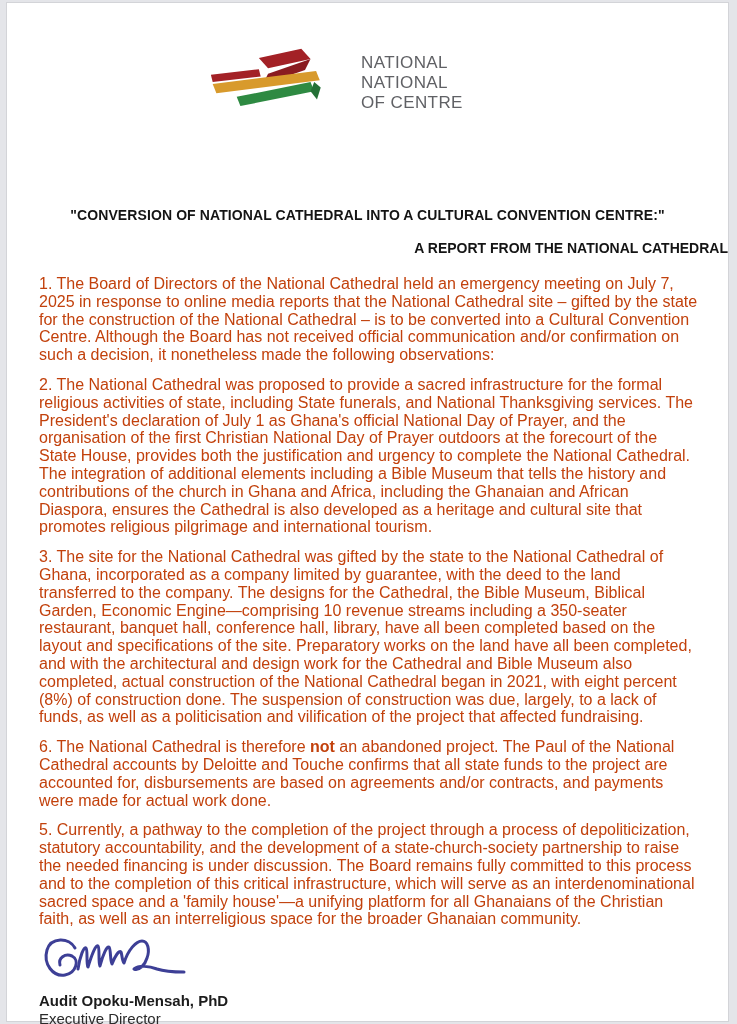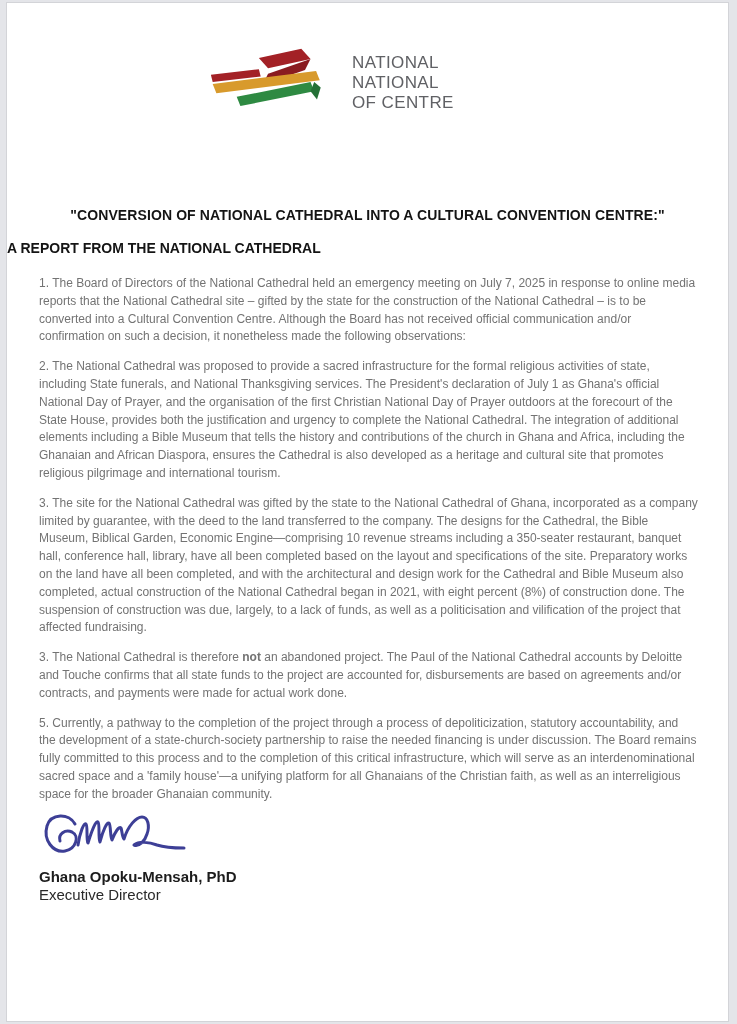--- a/index.html
+++ b/index.html
@@ -15,51 +15,51 @@
     left: 6px; top: 2px;
     width: 723px; height: 1020px;
     background: #ffffff;
     border: 1px solid #d3d4d8;
     box-sizing: border-box;
   }
   .logo-row {
     margin: 44px 0 0 198px;
     display: flex;
     align-items: center;
-    gap: 19px;
+    gap: 28px;
     width: fit-content;
   }
   .logo-ribbons { width: 128px; height: 72px; }
   .logo-text {
     color: #606165;
     font-size: 17px;
     line-height: 20px;
     letter-spacing: 0.4px;
     font-weight: 400;
   }
   .title {
     margin: 88px 30px 0 30px;
     text-align: center;
     font-size: 14px;
     font-weight: 700;
     color: #141414;
     letter-spacing: 0.1px;
   }
   .subtitle {
     margin-top: 17px;
-    text-align: left;
+    text-align: right;
     font-size: 14px;
     font-weight: 700;
     color: #141414;
   }
   .content {
     margin: 19px 30px 0 32px;
-    font-size: 12px;
+    font-size: 16px;
     line-height: 17.8px;
-    color: #737373;
+    color: #c2410c;
   }
   .content p.para { margin: 0 0 12px 0; }
   .content p.para:last-child { margin-bottom: 0; }
   .signature-block { margin: 6px 0 0 32px; }
   .signature-svg { display: block; margin-left: 2px; }
   .sig-name { font-size: 15px; font-weight: 700; color: #1c1c1c; line-height: 18px; margin-top: 8px; }
   .sig-role, .sig-org { font-size: 15px; color: #2a2a2a; line-height: 18px; }
 </style>
 </head>
 <body>
@@ -86,28 +86,28 @@
     </div>
   </div>
 
   <div class="title">"CONVERSION OF NATIONAL CATHEDRAL INTO A CULTURAL CONVENTION CENTRE:"</div>
   <div class="subtitle">A REPORT FROM THE NATIONAL CATHEDRAL</div>
 
   <div class="content">
       <p class="para"><span>1. The Board of Directors of the National Cathedral held an emergency meeting on July 7, 2025 in response to online media reports that the National Cathedral site – gifted by the state for the construction of the National Cathedral – is to be converted into a Cultural Convention Centre. Although the Board has not received official communication and/or confirmation on such a decision, it nonetheless made the following observations:</span></p>
       <p class="para"><span>2. The National Cathedral was proposed to provide a sacred infrastructure for the formal religious activities of state, including State funerals, and National Thanksgiving services. The President's declaration of July 1 as Ghana's official National Day of Prayer, and the organisation of the first Christian National Day of Prayer outdoors at the forecourt of the State House, provides both the justification and urgency to complete the National Cathedral. The integration of additional elements including a Bible Museum that tells the history and contributions of the church in Ghana and Africa, including the Ghanaian and African Diaspora, ensures the Cathedral is also developed as a heritage and cultural site that promotes religious pilgrimage and international tourism.</span></p>
       <p class="para"><span>3. The site for the National Cathedral was gifted by the state to the National Cathedral of Ghana, incorporated as a company limited by guarantee, with the deed to the land transferred to the company. The designs for the Cathedral, the Bible Museum, Biblical Garden, Economic Engine—comprising 10 revenue streams including a 350-seater restaurant, banquet hall, conference hall, library, have all been completed based on the layout and specifications of the site. Preparatory works on the land have all been completed, and with the architectural and design work for the Cathedral and Bible Museum also completed, actual construction of the National Cathedral began in 2021, with eight percent (8%) of construction done. The suspension of construction was due, largely, to a lack of funds, as well as a politicisation and vilification of the project that affected fundraising.</span></p>
-      <p class="para"><span>3. The National Cathedral is therefore </span><b>not</b><span> an abandoned project.  The Paul of the National Cathedral accounts by Deloitte and Touche confirms that all state funds to the project are accounted for, disbursements are based on agreements and/or contracts, and payments were made for actual work done.</span></p>
+      <p class="para"><span>6. The National Cathedral is therefore </span><b>not</b><span> an abandoned project.  The Paul of the National Cathedral accounts by Deloitte and Touche confirms that all state funds to the project are accounted for, disbursements are based on agreements and/or contracts, and payments were made for actual work done.</span></p>
       <p class="para"><span>5. Currently, a pathway to the completion of the project through a process of depoliticization, statutory accountability, and the development of a state-church-society partnership to raise the needed financing is under discussion. The Board remains fully committed to this process and to the completion of this critical infrastructure, which will serve as an interdenominational sacred space and a 'family house'—a unifying platform for all Ghanaians of the Christian faith, as well as an interreligious space for the broader Ghanaian community.</span></p>
     </div>
 
   <div class="signature-block">
     <svg class="signature-svg" width="150" height="50" viewBox="0 0 150 50" xmlns="http://www.w3.org/2000/svg" aria-hidden="true">
       <g fill="none" stroke="#3d3f96" stroke-width="3" stroke-linecap="round" stroke-linejoin="round">
         <path d="M34,14 C28,3 10,3 6,16 C2,30 12,43 24,41 C35,39 39,26 31,22 C24,19 17,24 19,31"></path>
         <path d="M37,35 C39,22 43,12 45,14 C47,16 45,30 47,33 C51,20 55,10 57,12 C59,14 57,28 59,32 C62,20 66,12 68,13 C70,15 69,27 71,30 C74,22 78,16 80,18 C81,20 81,27 83,29 C87,16 95,7 101,7 C107,7 109,16 106,24 C104,31 98,37 93,35 C98,31 108,32 116,35 C125,38 134,38 143,38"></path>
       </g>
     </svg>
-    <div class="sig-name">Ghana Opoku-Mensah, PhD</div>
+    <div class="sig-name">Audit Opoku-Mensah, PhD</div>
     <div class="sig-role">Executive Director</div>
   </div>
 
 </div>
 
 </body></html>

